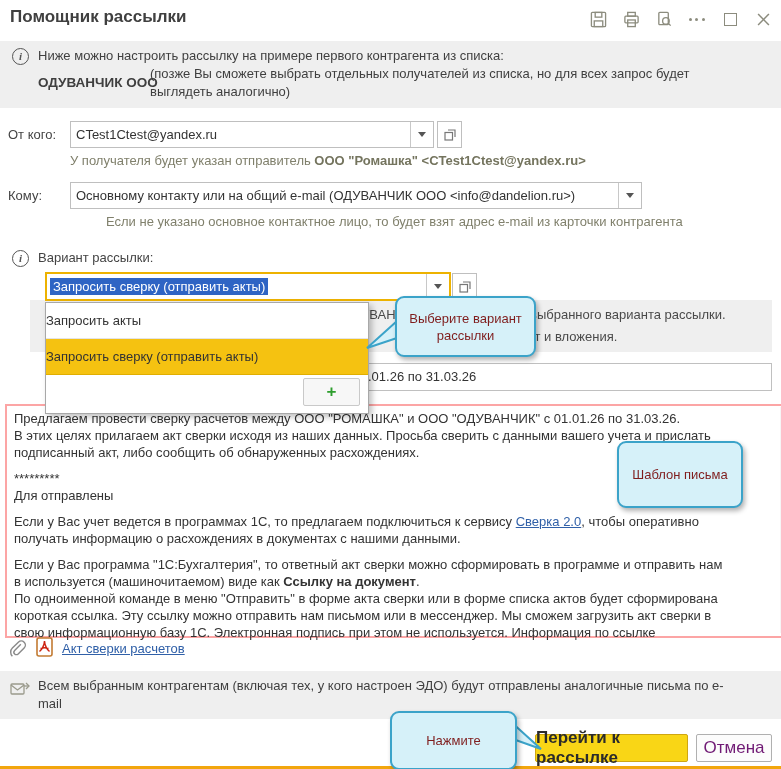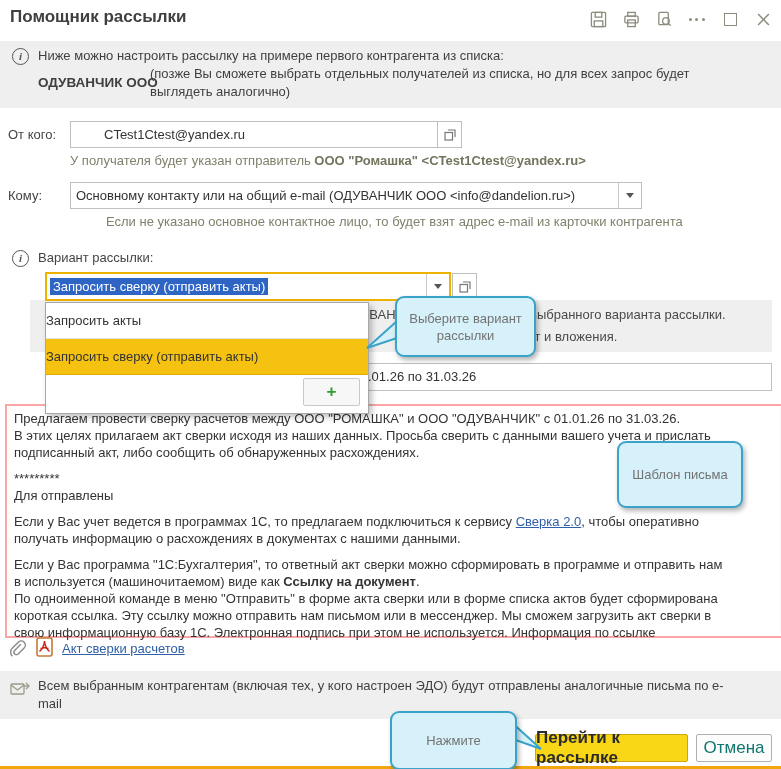--- a/index.html
+++ b/index.html
@@ -73,26 +73,26 @@
   
   .att-link{left:62px;top:641px;color:#3060a8;text-decoration:underline;cursor:pointer;}
 
   
   .bb-text{left:38px;top:6px;line-height:18px;}
 
   
   .btn{position:absolute;top:734px;height:28px;border-radius:2px;display:flex;align-items:center;justify-content:center;
        font-family:"Liberation Sans",sans-serif;font-size:17px;cursor:pointer;box-sizing:border-box;}
   .btn-primary{left:535px;width:153px;background:#f9d616;border:1px solid #cfa612;font-weight:bold;color:#2b2b2b;}
-  .btn-cancel{left:696px;width:76px;background:#fcfcfc;border:1px solid #b0b0b0;color:#0f766e;}
+  .btn-cancel{left:696px;width:76px;background:#fcfcfc;border:1px solid #b0b0b0;color:#701a75;}
 
   
   .callout{position:absolute;background:#d6f1f9;border:2px solid #3ba3c9;border-radius:9px;z-index:30;
            box-shadow:2px 3px 5px rgba(0,0,0,.3);display:flex;flex-direction:column;align-items:center;justify-content:center;
-           color:#737373;text-align:center;line-height:17px;}
+           color:#7f1d1d;text-align:center;line-height:17px;}
   .pointer{position:absolute;z-index:29;}
 
   .bottom-strip{left:0;top:766px;width:781px;height:3px;background:#f2a60d;}
 </style>
 </head>
 <body>
 
 <div class="page">
 
   <div class="abs title">Помощник рассылки</div>
@@ -135,21 +135,21 @@
   </div>
 
   <div class="abs banner banner-top">
     <div class="abs info-icon" style="left:12px;top:7px;">i</div>
     <div class="abs bt-line1">Ниже можно настроить рассылку на примере первого контрагента из списка:</div>
     <div class="abs bt-name">ОДУВАНЧИК ООО</div>
     <div class="abs bt-note">(позже Вы сможете выбрать отдельных получателей из списка, но для всех запрос будет выглядеть аналогично)</div>
   </div>
 
   <div class="abs lbl" style="left:8px;top:127px;">От кого:</div>
-  <div class="abs fieldwrap" style="left:70px;top:121px;width:362px;height:25px;padding-left:28px;">
+  <div class="abs fieldwrap" style="left:70px;top:121px;width:362px;height:25px;">
     <input readonly="" value="CTest1Ctest@yandex.ru" style="">
     <div class="combo-arrow">
         <div class="tri-down"></div>
       </div>
   </div>
   <div class="abs openbtn" style="left:437px;top:121px;">
     <svg width="12" height="12" viewBox="0 0 12 12" style="stroke:#777;fill:none;stroke-width:1.2;">
         <rect x="1" y="3.5" width="7.5" height="7.5"></rect>
         <polyline points="4,1 11,1 11,8"></polyline>
       </svg>

